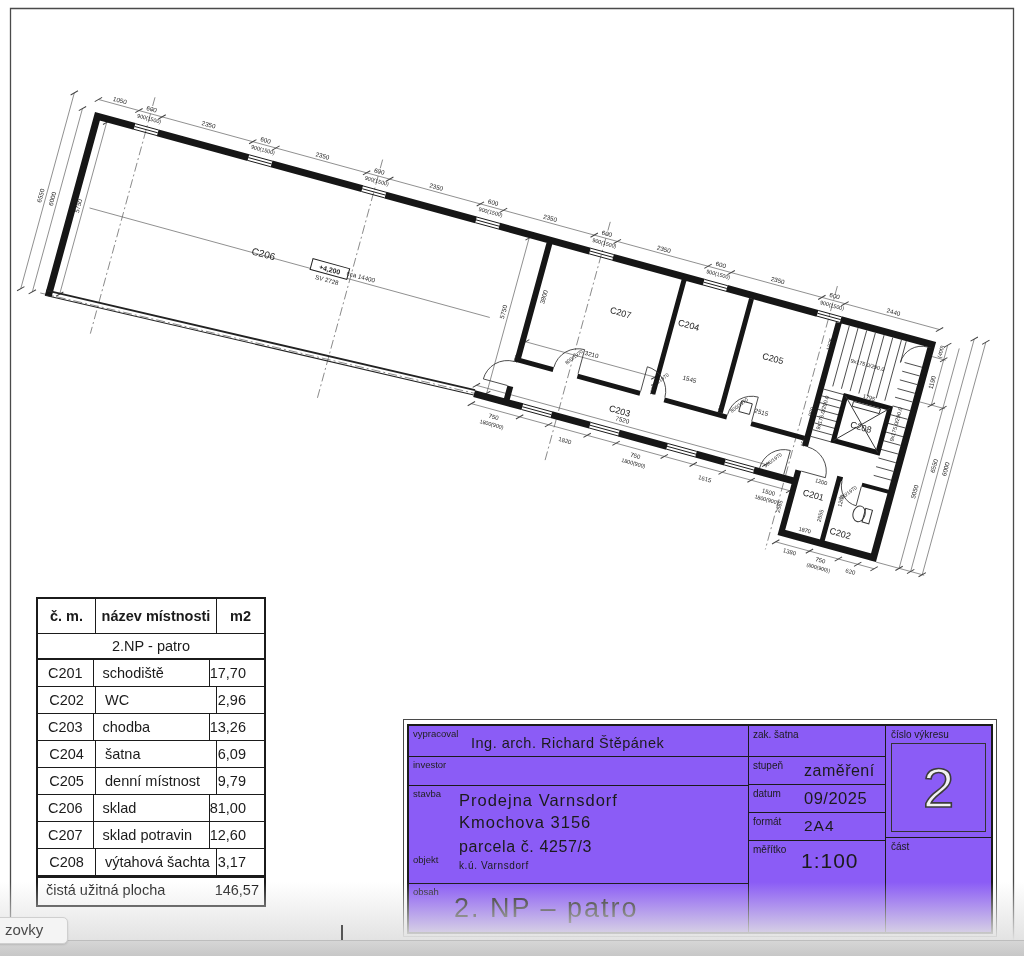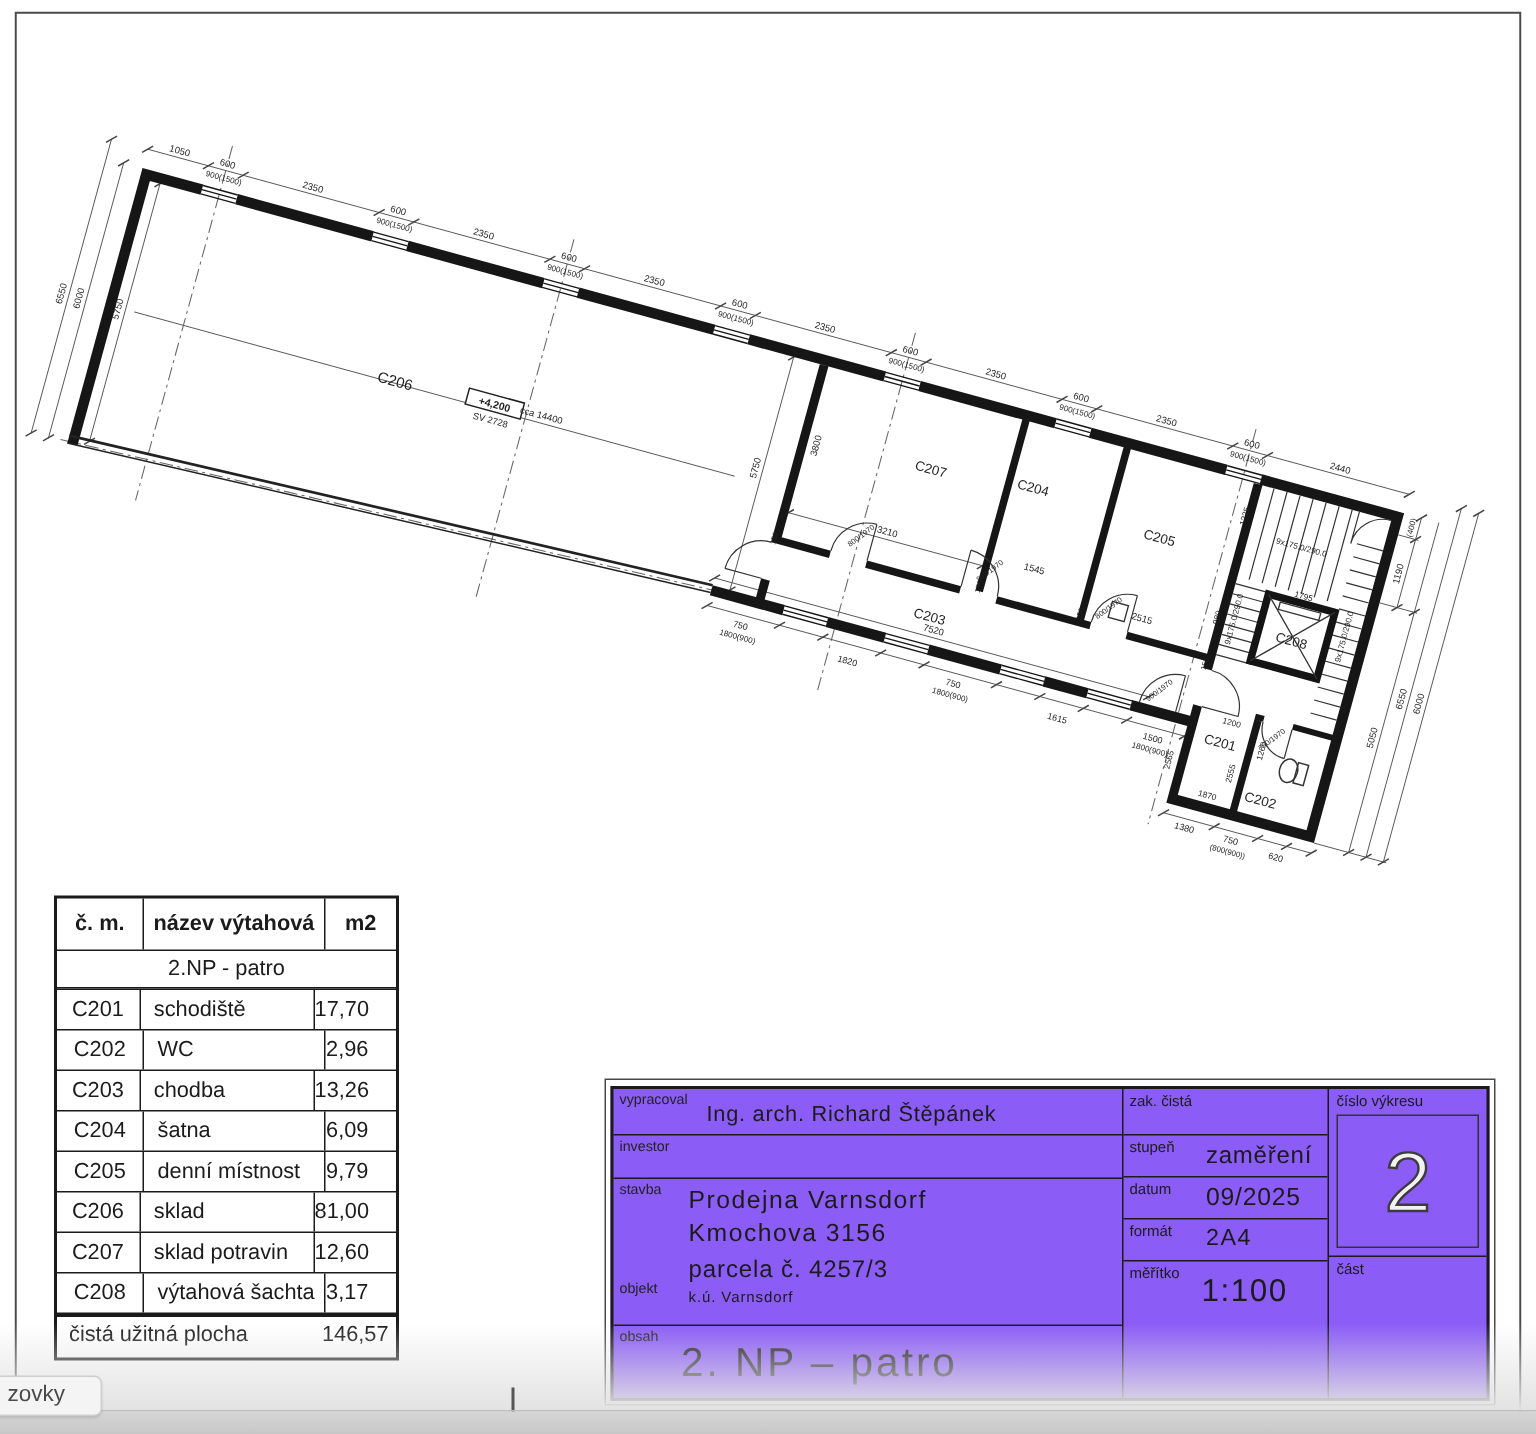--- a/index.html
+++ b/index.html
@@ -19,21 +19,21 @@
 
   
   .rtable{position:absolute;left:36px;top:597px;width:226px;background:#fff;
           border:2px solid #1b1b1b;font-size:14.5px;}
   .rt-title{height:33px;line-height:33px;border-bottom:2px solid #1b1b1b;
             font-size:17px;font-weight:bold;letter-spacing:.4px;padding-left:10px;}
   .rt-row{display:flex;border-bottom:1.4px solid #1b1b1b;}
   .rt-row:last-child{border-bottom:none;}
   .rt-c1{width:57px;border-right:1.4px solid #1b1b1b;text-align:center;}
   .rt-c2{width:121px;border-right:1.4px solid #1b1b1b;padding-left:9px;box-sizing:border-box;}
-  .rt-c3{flex:1;text-align:center;padding-right:18px;}
+  .rt-c3{flex:1;text-align:right;padding-right:18px;}
   .rt-head{height:34px;line-height:34px;font-weight:bold;border-bottom:1.8px solid #1b1b1b;}
   .rt-head .rt-c2{text-align:center;padding-left:0;}
   .rt-head .rt-c3{text-align:center;padding-right:0;}
   .rt-section{height:24px;line-height:24px;text-align:center;border-bottom:1.4px solid #1b1b1b;}
   .rt-r{height:26px;line-height:26px;}
   .rt-total{display:flex;height:27px;line-height:25px;border-top:2px double #1b1b1b;}
   .rt-total .lbl{flex:1;padding-left:8px;}
   .rt-total .val{width:56px;text-align:right;padding-right:5px;}
 
   
@@ -238,21 +238,21 @@
       <text x="613" y="122" font-size="5" text-anchor="middle" transform="rotate(-90 613 122)">150</text>
       <text x="683" y="122" font-size="5" text-anchor="middle" transform="rotate(-90 683 122)">150</text>
       <text x="772" y="132" font-size="5" text-anchor="middle" transform="rotate(-90 772 132)">150</text>
     </g>
   </svg>
 
   
   <div class="rtable">
     <div class="rt-row rt-head">
       <div class="rt-c1">č. m.</div>
-      <div class="rt-c2">název výtahová</div>
+      <div class="rt-c2">název místnosti</div>
       <div class="rt-c3">m2</div>
     </div>
     <div class="rt-row">
         <div class="rt-section" style="width:100%">2.NP - patro</div>
       </div>
     <div class="rt-row rt-r">
       <div class="rt-c1">C201</div>
       <div class="rt-c2">schodiště</div>
       <div class="rt-c3">17,70</div>
     </div>
@@ -347,21 +347,21 @@
           <div>Inženýrská činnost</div>
           <div>Poradenství</div>
           <div>Provětrávané</div>
           <div>fasády</div>
           <div>Realizace staveb</div>
         </div>
       </div>
       <div class="tb-grid">
         <div class="tb-fields">
           <div class="tb-f f-zak">
-            <span class="fl">zak. čistá</span>
+            <span class="fl">zak. šatna</span>
           </div>
           <div class="tb-f f-stupen">
             <span class="fl">stupeň</span>
             <span class="fv">zaměření</span>
           </div>
           <div class="tb-f f-datum">
             <span class="fl">datum</span>
             <span class="fv">09/2025</span>
           </div>
           <div class="tb-f f-format">

